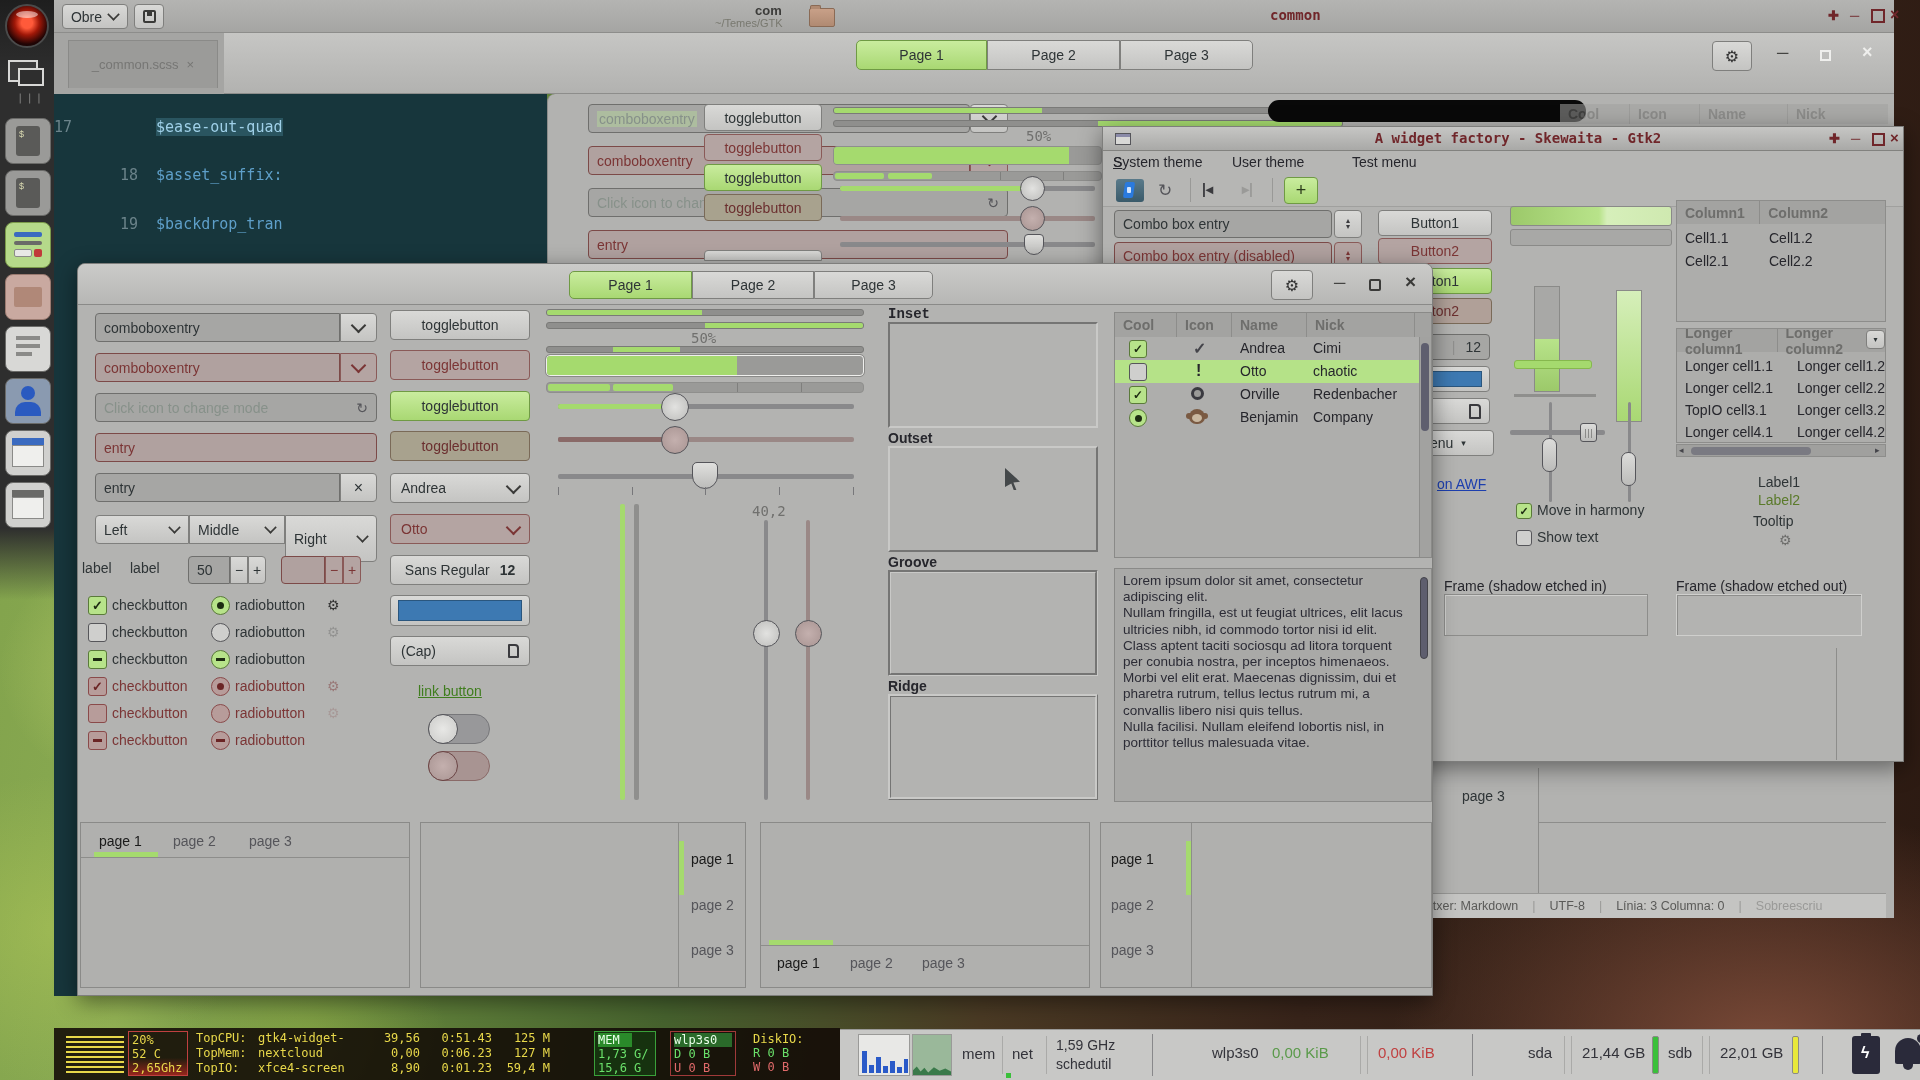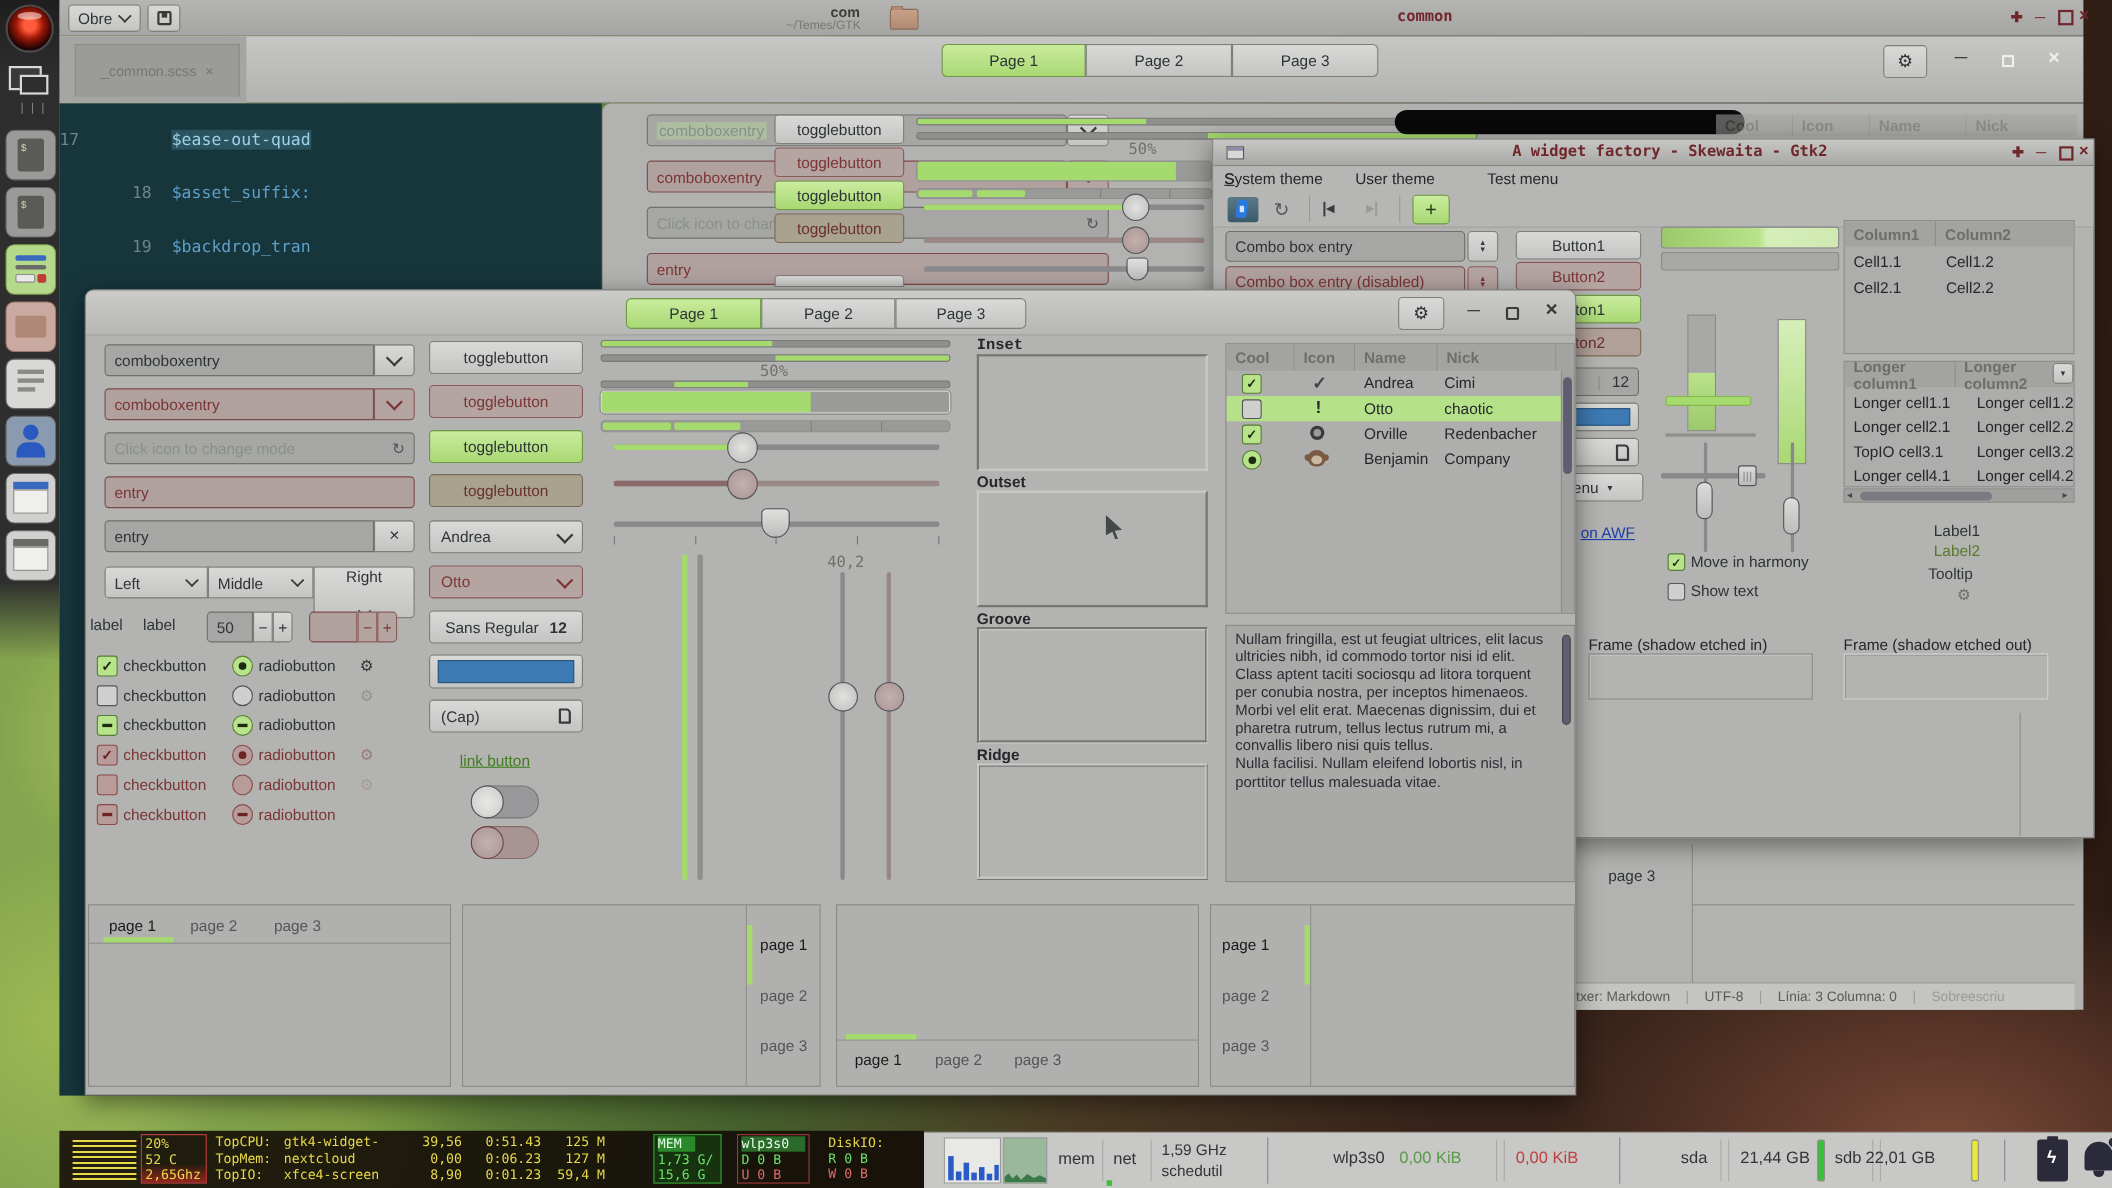--- a/index.html
+++ b/index.html
@@ -391,21 +391,21 @@
     </div>
   <div class="btn" style="left:340px;top:473px;width:37px;height:29px;border-radius:0 4px 4px 0;font-size:16px;">×</div>
   <div class="btn" style="left:95px;top:515px;width:94px;height:29px;border-radius:4px 0 0 4px;justify-content:space-between;padding:0 8px;">
       <span>Left</span>
       <span class="chev" style="transform:rotate(45deg) scale(.8);"></span>
     </div>
   <div class="btn" style="left:189px;top:515px;width:96px;height:29px;border-radius:0;justify-content:space-between;padding:0 8px;">
       <span>Middle</span>
       <span class="chev" style="transform:rotate(45deg) scale(.8);"></span>
     </div>
-  <div class="btn" style="left:285px;top:515px;width:92px;height:47px;border-radius:0 4px 4px 0;justify-content:space-between;padding:0 8px;flex-direction:column;">
+  <div class="btn" style="left:285px;top:515px;width:92px;height:47px;border-radius:0 4px 4px 0;justify-content:space-between;padding:0 8px;">
       <span>Right</span>
       <span class="chev" style="transform:rotate(45deg) scale(.8);"></span>
     </div>
   <span class="lbl" style="left:82px;top:560px;">label</span>
   <span class="lbl" style="left:130px;top:560px;">label</span>
   <div class="ent" style="left:188px;top:556px;width:42px;height:28px;border-radius:4px 0 0 4px;">
       <span>50</span>
     </div>
   <div class="btn" style="left:230px;top:556px;width:18px;height:28px;border-radius:0;">−</div>
   <div class="btn" style="left:248px;top:556px;width:18px;height:28px;border-radius:0 4px 4px 0;">+</div>
@@ -585,20 +585,21 @@
         <span class="ab" style="left:3px;top:5px;width:10px;height:8px;background:#c9b8a0;border-radius:50%;"></span>
       </span>
       <span class="cell" style="left:125px;top:3px;">Benjamin</span>
       <span class="cell" style="left:198px;top:3px;">Company</span>
     </div>
     <span class="ab" style="right:0;top:24px;width:12px;height:222px;background:#a2a2a0;border-left:1px solid #8d8d8b;"></span>
     <span class="ab" style="right:2px;top:30px;width:8px;height:88px;background:#5e5e6e;border-radius:4px;"></span>
   </div>
   <div class="ab" style="left:1114px;top:568px;width:318px;height:234px;background:#a9a9a7;border:1px solid #8a8a88;overflow:hidden;">
     <div style="position:absolute;left:8px;top:4px;width:282px;font-size:13.5px;line-height:16.2px;color:#2c2c36;">
+      <div>Lorem ipsum dolor sit amet, consectetur adipiscing elit.</div>
       <div>Nullam fringilla, est ut feugiat ultrices, elit lacus ultricies nibh, id commodo tortor nisi id elit.</div>
       <div>Class aptent taciti sociosqu ad litora torquent per conubia nostra, per inceptos himenaeos.</div>
       <div>Morbi vel elit erat. Maecenas dignissim, dui et pharetra rutrum, tellus lectus rutrum mi, a convallis libero nisi quis tellus.</div>
       <div>Nulla facilisi. Nullam eleifend lobortis nisl, in porttitor tellus malesuada vitae.</div>
     </div>
     <span class="ab" style="right:3px;top:8px;width:8px;height:82px;background:#5e5e6e;border-radius:4px;border:1px solid #44444a;"></span>
   </div>
 
   <div class="ab" style="left:80px;top:822px;width:330px;height:166px;border:1px solid #8a8a88;background:#b0b0ae;">
     <span class="txt" style="left:18px;top:10px;font-size:14px;color:#1a1a1a;">page 1</span>
@@ -732,21 +733,21 @@
     <span class="txt" style="left:538px;top:14px;font-size:15px;color:#c04040;">0,00 KiB</span>
     <div class="sep" style="left:632px;top:4px;height:42px;background:#88888a;"></div>
     <span class="txt" style="left:688px;top:14px;font-size:15px;color:#33333a;">sda</span>
     <div class="sep" style="left:724px;top:6px;height:38px;background:#aaaaa8;"></div>
     <div class="sep" style="left:731px;top:6px;height:38px;background:#aaaaa8;"></div>
     <span class="txt" style="left:742px;top:14px;font-size:15px;color:#33333a;">21,44 GB</span>
     <div class="ab" style="left:812px;top:6px;width:7px;height:38px;background:#3ac03a;border:1px solid #8a8a88;border-radius:2px;"></div>
     <span class="txt" style="left:828px;top:14px;font-size:15px;color:#33333a;">sdb</span>
     <div class="sep" style="left:862px;top:6px;height:38px;background:#aaaaa8;"></div>
     <div class="sep" style="left:869px;top:6px;height:38px;background:#aaaaa8;"></div>
-    <span class="txt" style="left:856px;top:14px;font-size:15px;color:#33333a;">22,01 GB</span>
+    <span class="txt" style="left:880px;top:14px;font-size:15px;color:#33333a;">22,01 GB</span>
     <div class="ab" style="left:952px;top:6px;width:7px;height:38px;background:#e8e83a;border:1px solid #8a8a88;border-radius:2px;"></div>
     <div class="sep" style="left:982px;top:6px;height:38px;background:#88888a;"></div>
     <div class="ab" style="left:1012px;top:6px;width:28px;height:38px;background:#2a2a3a;border-radius:3px;">
       <span class="ab" style="left:9px;top:-3px;width:10px;height:4px;background:#2a2a3a;border-radius:1px;"></span>
       <span class="txt" style="left:9px;top:8px;color:#fff;font-size:16px;font-weight:bold;">ϟ</span>
     </div>
     <div class="ab" style="left:1055px;top:8px;width:26px;height:26px;background:#2a2a3a;border-radius:50% 50% 8% 8%;">
       <span class="ab" style="left:22px;top:-4px;width:9px;height:9px;background:#2a2a3a;border-radius:50%;"></span>
       <span class="ab" style="left:8px;top:26px;width:10px;height:6px;background:#2a2a3a;border-radius:0 0 5px 5px;"></span>
     </div>

